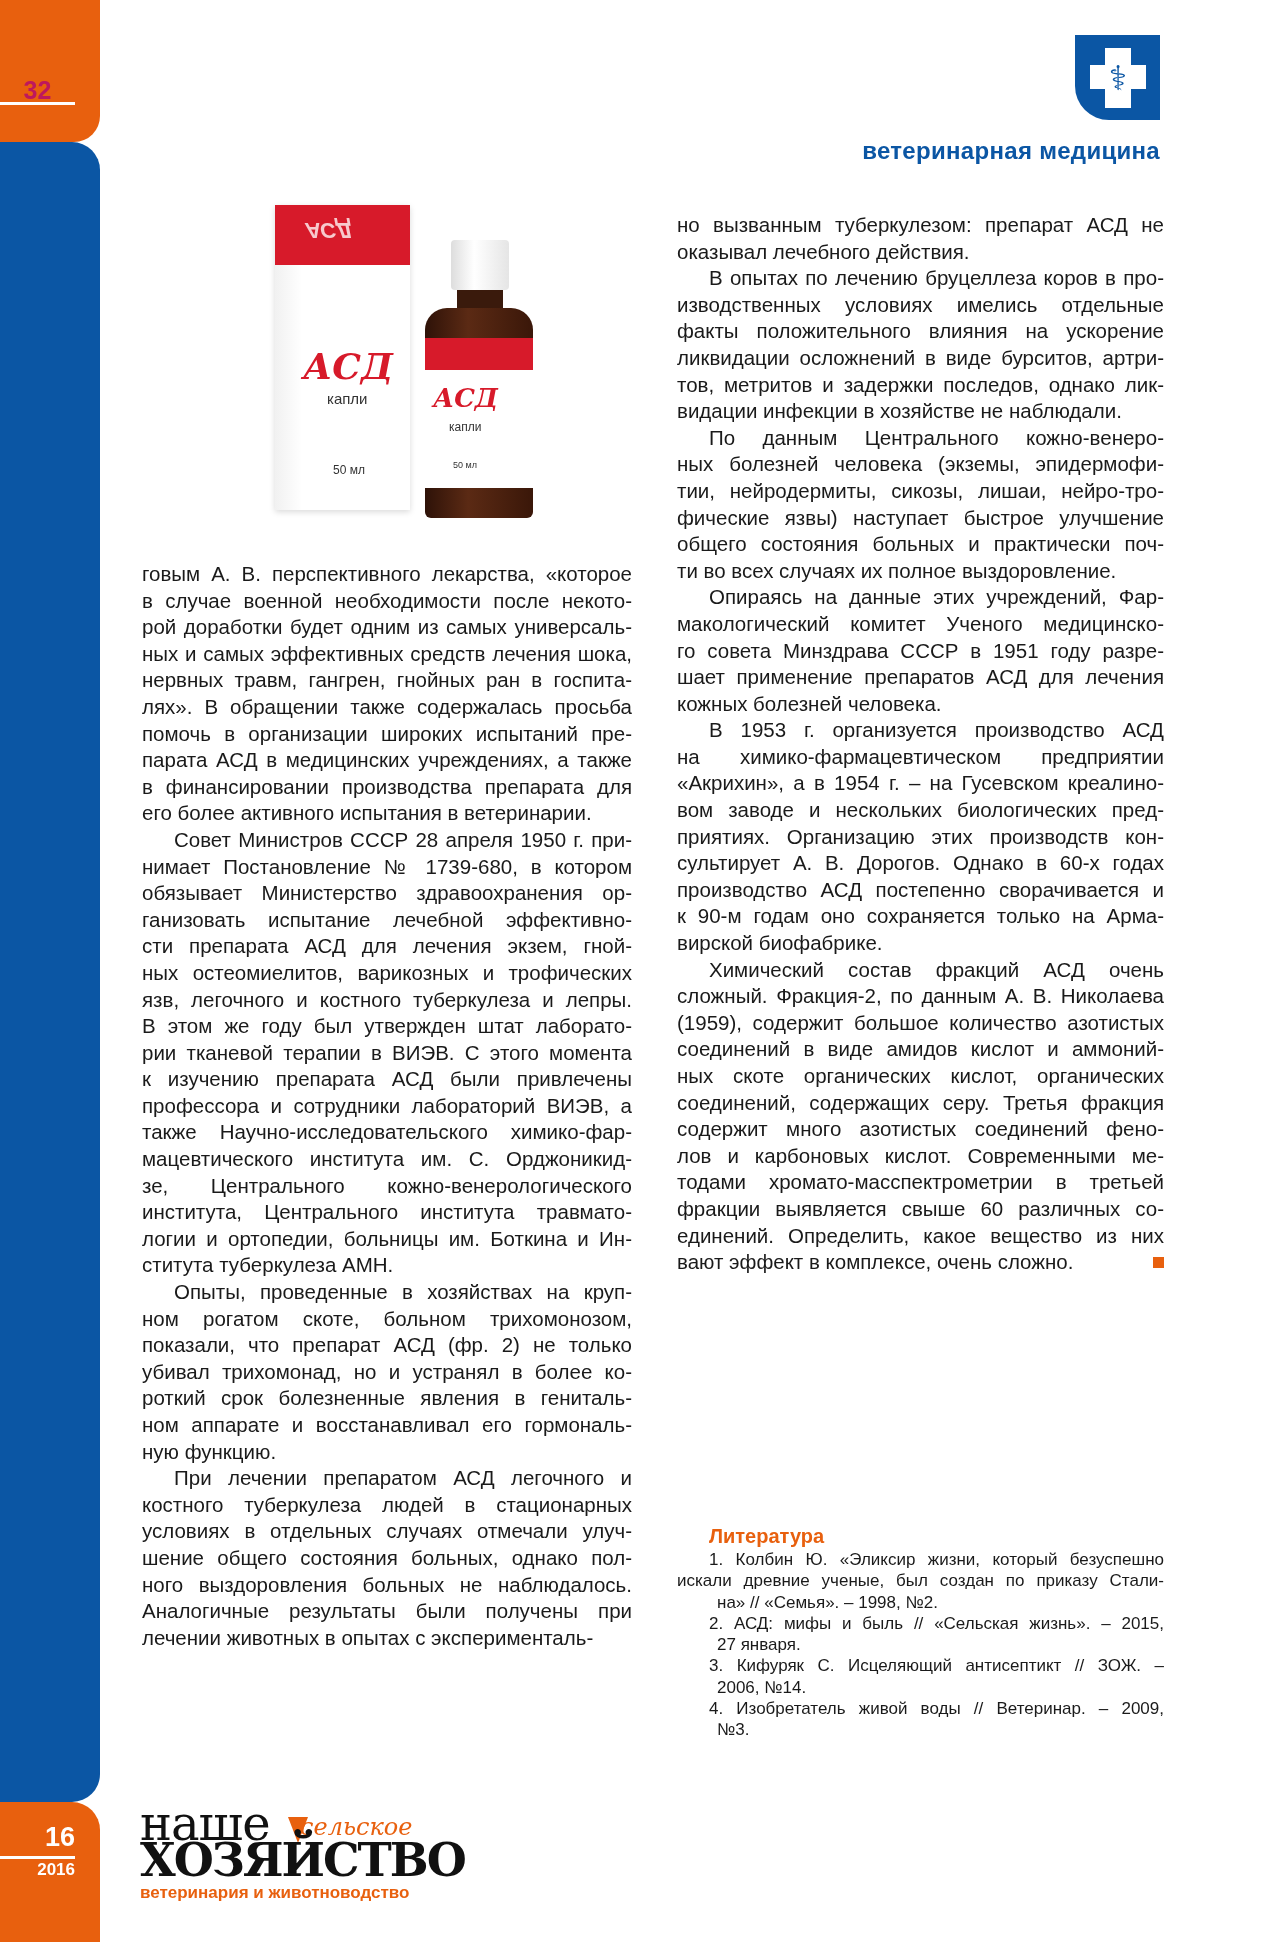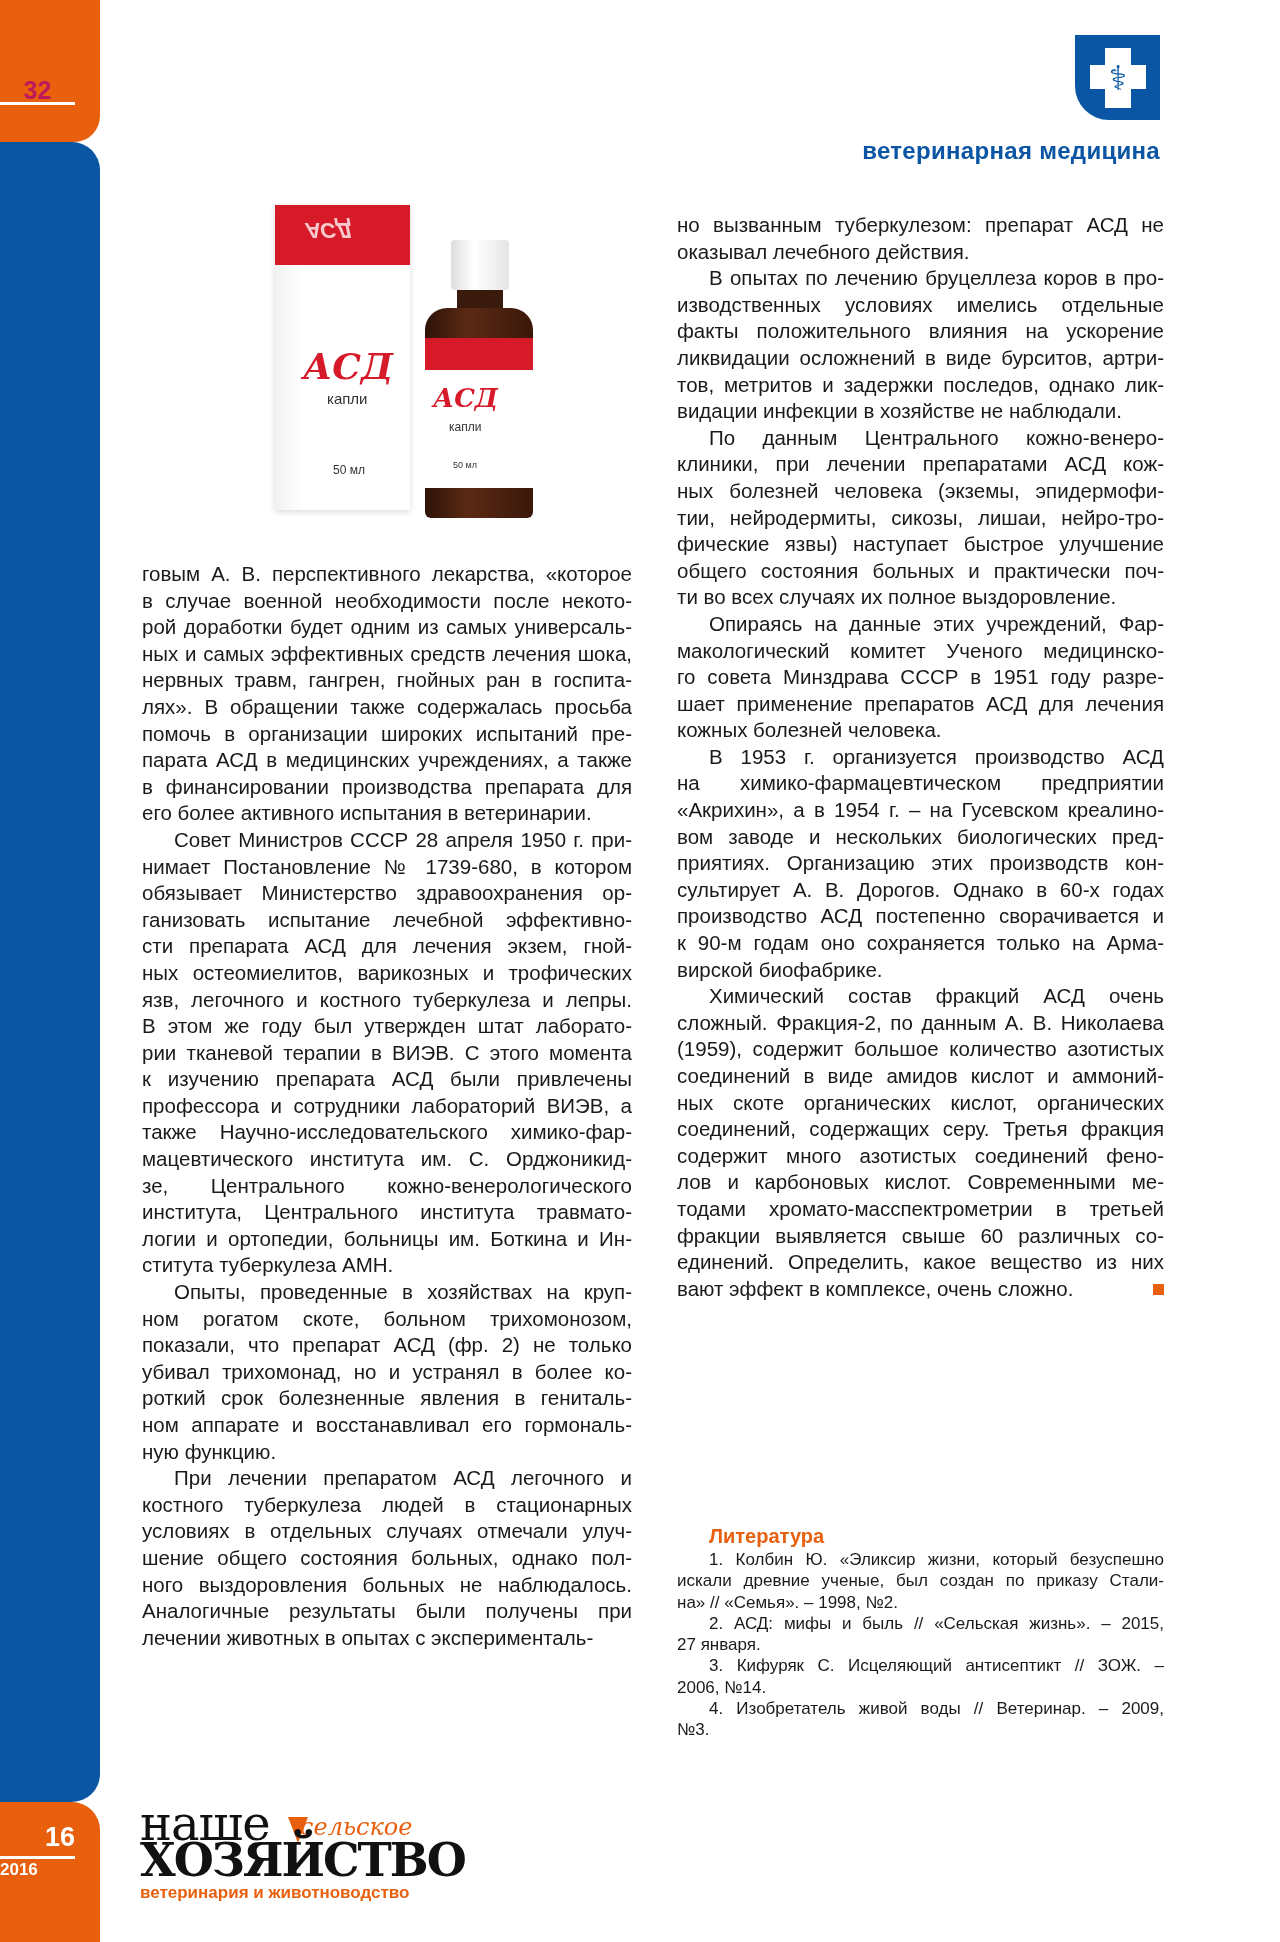--- a/index.html
+++ b/index.html
@@ -8,21 +8,21 @@
   .side { position:absolute; left:0; width:100px; }
   .side.top { top:0; height:142px; background:#E8600E; border-bottom-right-radius:26px; }
   .side.mid { top:142px; height:1660px; background:#0B56A4; border-top-right-radius:28px; border-bottom-right-radius:28px; }
   .side.bot { top:1802px; height:140px; background:#E8600E; border-top-right-radius:28px; }
   .pagenum { position:absolute; left:0; width:75px; text-align:center; color:#be185d; font-weight:bold; }
   .pagenum.p1 { top:76px; font-size:25px; }
   .pagenum-line { position:absolute; left:0; height:3px; background:#fff; }
   .pagenum-line.l1 { top:102px; width:75px; }
   .issue { position:absolute; top:1822px; left:0; width:75px; text-align:right; color:#fff; font-weight:bold; font-size:27px; }
   .pagenum-line.l2 { top:1856px; width:75px; }
-  .year { position:absolute; top:1860px; left:0; width:75px; color:#fff; font-weight:bold; font-size:17px; }
+  .year { position:absolute; top:1860px; left:0; width:75px; text-align:right; color:#fff; font-weight:bold; font-size:17px; }
 
   .section-logo { position:absolute; left:1075px; top:35px; width:85px; height:85px; background:#0B56A4; border-bottom-left-radius:34px; }
   .section-logo .cross-v { position:absolute; left:30px; top:13px; width:26px; height:60px; background:#fff; }
   .section-logo .cross-h { position:absolute; left:15px; top:30px; width:56px; height:24px; background:#fff; }
   .section-logo .cad { position:absolute; left:31px; top:20px; width:24px; height:46px; color:#0B56A4; font-size:34px; line-height:46px; text-align:center; font-weight:bold; }
   .section-title { position:absolute; top:120px; right:120px; color:#0B56A4; font-weight:bold; font-size:24px; letter-spacing:0.3px;margin-top:17px; }
 
   .photo { position:absolute; left:270px; top:195px; width:270px; height:325px; }
   .box { position:absolute; left:5px; top:10px; width:135px; height:305px; background:linear-gradient(90deg,#f1f1f1 0%,#fff 20%,#fff 100%); box-shadow:0 2px 6px rgba(0,0,0,.15); }
   .box .cap { position:absolute; left:0; top:0; width:100%; height:60px; background:#D71A2A; }
@@ -43,21 +43,21 @@
   .col { position:absolute; font-size:20.5px; line-height:26.6px; text-align:justify; }
   .col.left { left:142px; width:490px;margin-top:19px; }
   .col.right { left:677px; width:487px; }
   .col .ln { display:block; text-align:justify; text-align-last:justify; white-space:nowrap; overflow:hidden; }
   .col .ln.last { text-align-last:left; }
   .endmark { display:inline-block; width:11px; height:11px; background:#E8600E; float:right; margin-top:8px; }
 
   .refs { position:absolute; left:677px; top:1523px; width:487px; }
   .refs-title { color:#E8600E; font-weight:bold; font-size:20px; padding-left:32px; line-height:26px; }
   .refs .ln { display:block; font-size:17px; line-height:21.3px; white-space:nowrap; text-align:justify; text-align-last:justify; }
-  .refs .ln.last { text-align-last:left; }
+  .refs .ln.last { text-align-last:left;margin-left:40px; }
   .refs .ind { padding-left:32px; }
 
   .mag-logo { position:absolute; left:140px; top:1795px; width:320px; height:120px; }
   .mag-logo .w1 { position:absolute; left:0; top:0; font-family:"DejaVu Serif", serif; font-size:48px; font-weight:normal; color:#111; letter-spacing:-1px; }
   .mag-logo .w2 { position:absolute; left:0; top:38px; font-family:"DejaVu Serif", serif; font-size:46px; font-weight:bold; color:#111; letter-spacing:-2px; }
   .mag-logo .w3 { position:absolute; left:160px; top:18px; font-family:"DejaVu Serif", serif; font-style:italic; font-size:24px; color:#E8600E; }
   .mag-logo .tri { position:absolute; left:148px; top:22px; width:0; height:0; border-left:10px solid transparent; border-right:10px solid transparent; border-top:26px solid #E8600E; }
   .mag-logo .w4 { position:absolute; left:0; top:88px; font-size:17px; font-weight:bold; color:#E8600E; }
 </style>
 </head>
@@ -148,21 +148,20 @@
 <div class="col right" id="right-col" style="top:212px;">
     <span class="ln">но вызванным туберкулезом: препарат АСД не</span>
     <span class="ln last">оказывал лечебного действия.</span>
     <span class="ln" style="padding-left: 32px;">В опытах по лечению бруцеллеза коров в про-</span>
     <span class="ln">изводственных условиях имелись отдельные</span>
     <span class="ln">факты положительного влияния на ускорение</span>
     <span class="ln">ликвидации осложнений в виде бурситов, артри-</span>
     <span class="ln">тов, метритов и задержки последов, однако лик-</span>
     <span class="ln last">видации инфекции в хозяйстве не наблюдали.</span>
     <span class="ln" style="padding-left: 32px;">По данным Центрального кожно-венеро-</span>
-    <span class="ln">клиники, при лечении препаратами АСД кож-</span>
     <span class="ln">ных болезней человека (экземы, эпидермофи-</span>
     <span class="ln">тии, нейродермиты, сикозы, лишаи, нейро-тро-</span>
     <span class="ln">фические язвы) наступает быстрое улучшение</span>
     <span class="ln">общего состояния больных и практически поч-</span>
     <span class="ln last">ти во всех случаях их полное выздоровление.</span>
     <span class="ln" style="padding-left: 32px;">Опираясь на данные этих учреждений, Фар-</span>
     <span class="ln">макологический комитет Ученого медицинско-</span>
     <span class="ln">го совета Минздрава СССР в 1951 году разре-</span>
     <span class="ln">шает применение препаратов АСД для лечения</span>
     <span class="ln last">кожных болезней человека.</span>

